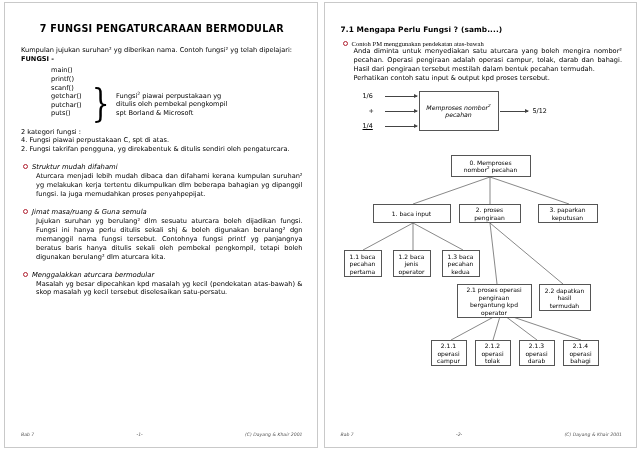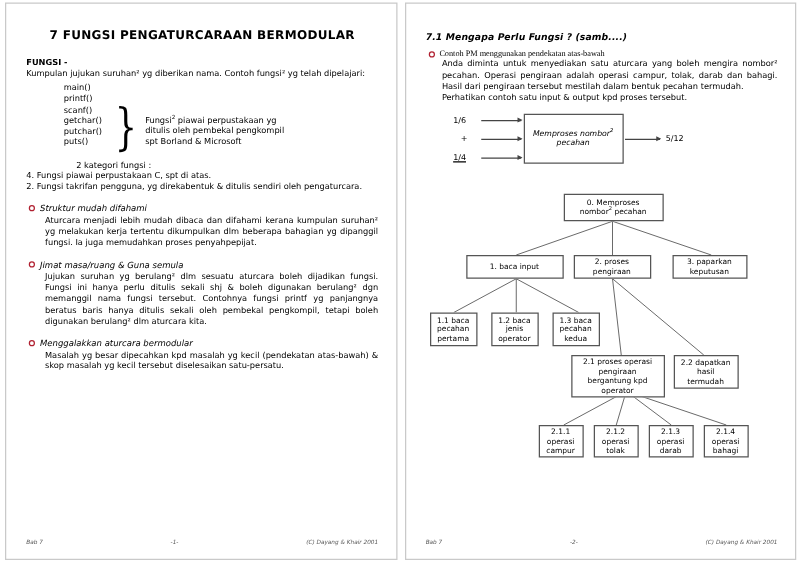--- a/index.html
+++ b/index.html
@@ -54,21 +54,21 @@
     margin: 0 0 3px 0;
     letter-spacing: .1px;
   }
   .p {
     font-size: 6.6px;
     line-height: 1.32;
     color: #000;
     margin: 0;
   }
   .mt8 { margin-top: 8px; }
-  .mt10 { margin-top: 10px; margin-left: 40px; }
+  .mt10 { margin-top: 10px; }
   .mt14 { margin-top: 14px; }
   .bold { font-weight: bold; }
 
   
   .fn-block {
     display: flex;
     margin: 3px 0 0 0;
     align-items: flex-end;
   }
   .fn-list {
@@ -225,22 +225,22 @@
 </head>
 <body>
 
 <div class="spread">
 
   <div class="page">
     <div class="page-inner">
 
       <div class="doc-title">7 FUNGSI PENGATURCARAAN BERMODULAR</div>
 
+      <div class="p">Kumpulan jujukan suruhan² yg diberikan nama. Contoh fungsi² yg telah dipelajari:</div>
       <div class="p bold">FUNGSI -</div>
-      <div class="p">Kumpulan jujukan suruhan² yg diberikan nama. Contoh fungsi² yg telah dipelajari:</div>
 
       <div class="fn-block">
         <div class="fn-list">main()
 printf()
 scanf()
 getchar()
 putchar()
 puts()</div>
         <div class="brace">}</div>
         <div class="fn-note">
@@ -282,21 +282,21 @@
     <div class="footer">
       <span>Bab 7</span>
       <span>-1-</span>
       <span>(C) Dayang &amp; Khair 2001</span>
     </div>
   </div>
 
   <div class="page">
     <div class="page-inner">
 
-      <div class="h-sec" style="margin-top:8px;font-style:italic;">7.1 Mengapa Perlu Fungsi ? (samb....)</div>
+      <div class="h-sec" style="margin-top:8px;">7.1 Mengapa Perlu Fungsi ? (samb....)</div>
 
       <div class="bullet-row" style="margin-top:6px;">
         <span class="bullet-dot"></span>
         <div class="bullet-body">
           <div class="bullet-plain">Contoh PM menggunakan pendekatan atas-bawah</div>
         </div>
       </div>
 
       <div class="indent-para mt10">Anda diminta untuk menyediakan satu aturcara yang boleh mengira nombor² pecahan. Operasi pengiraan adalah operasi campur, tolak, darab dan bahagi. Hasil dari pengiraan tersebut mestilah dalam bentuk pecahan termudah.</div>
       <div class="indent-para mt8">Perhatikan contoh satu input &amp; output kpd proses tersebut.</div>

